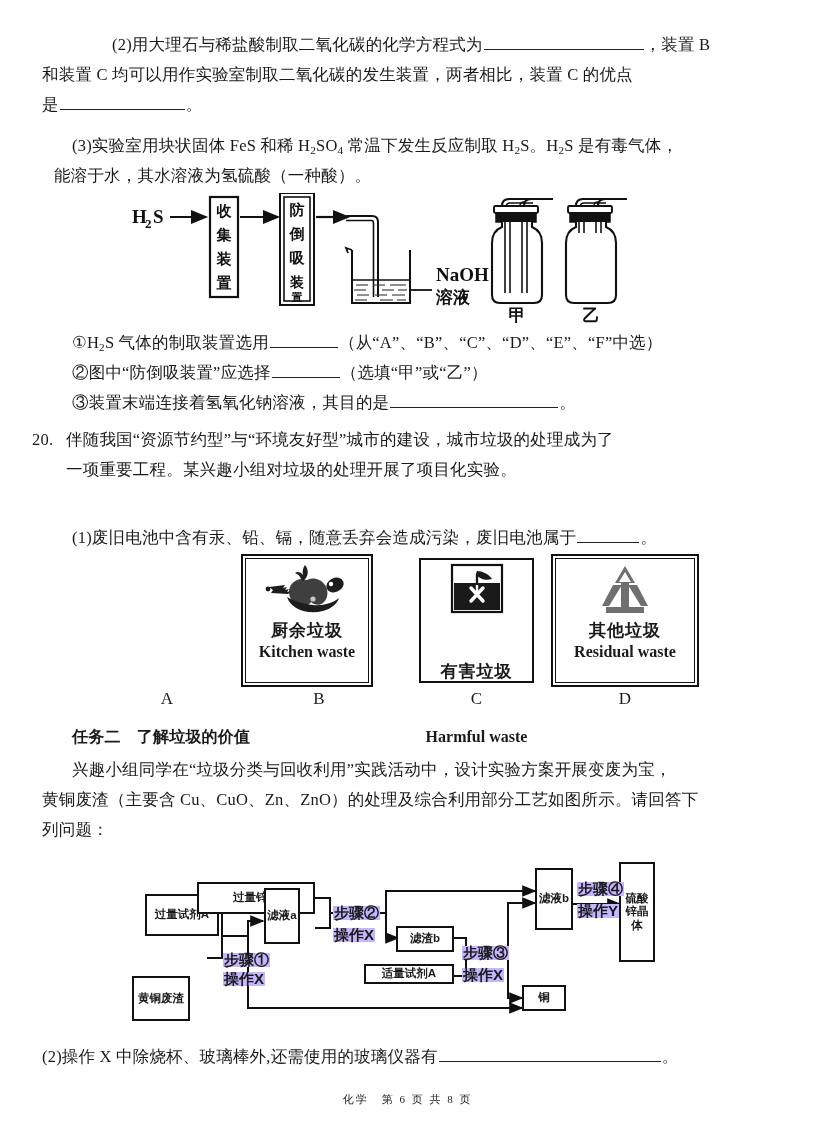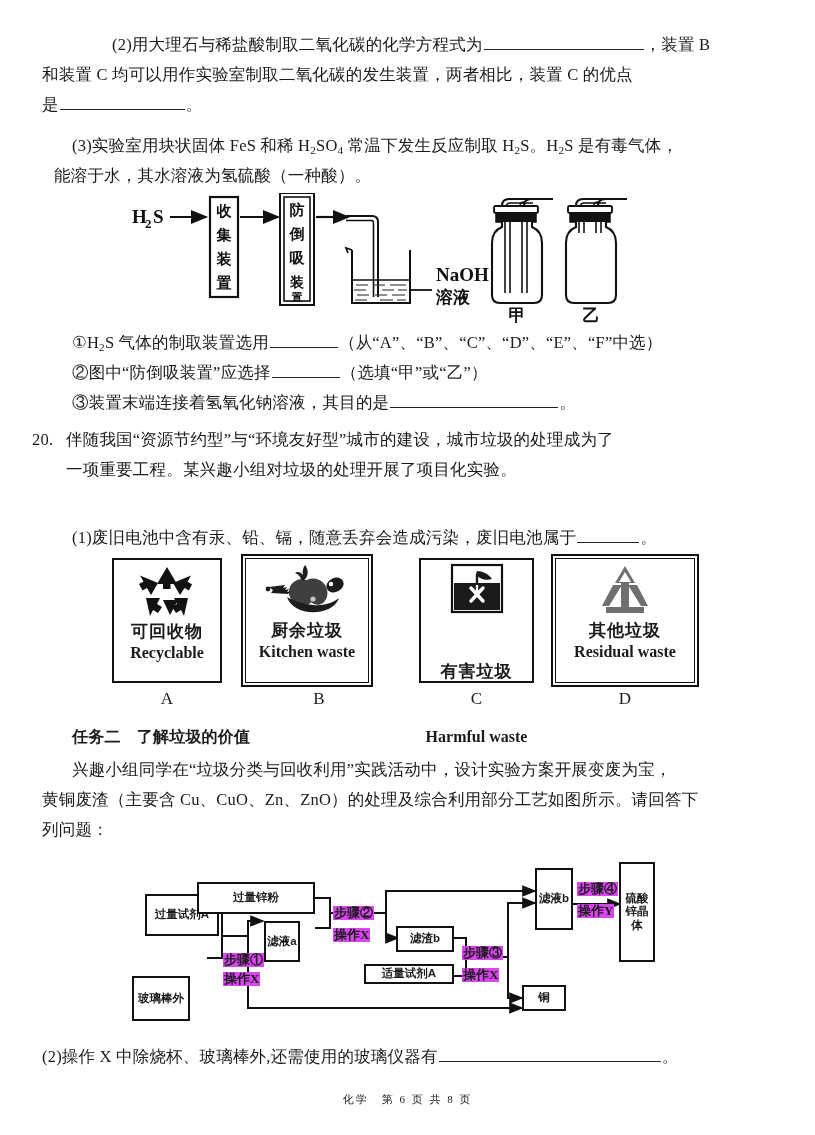--- a/index.html
+++ b/index.html
@@ -97,26 +97,26 @@
     line-height: 13.5px;
     display: flex;
     align-items: center;
     justify-content: center;
     text-align: center;
     letter-spacing: 0px;
     padding: 1px;
   }
   .flabel {
     position: absolute;
-    font-family: Liberation Serif, serif;
+    font-family: Liberation Sans, sans-serif;
     font-weight: bold;
-    font-size: 13px;
+    font-size: 15px;
     line-height: 14px;
     white-space: nowrap;
-    background: #d946ef;
+    background: #c4b5fd;
     padding: 0 1px;
   }
 
   
   .footer {
     position: absolute;
     left: 0; right: 0;
     top: 1092px;
     text-align: center;
     font-size: 11px;
@@ -254,36 +254,20 @@
   <div class="txt" style="left:66px; top:425px;">伴随我国“资源节约型”与“环境友好型”城市的建设，城市垃圾的处理成为了</div>
   <div class="txt" style="left:66px; top:455px;">一项重要工程。某兴趣小组对垃圾的处理开展了项目化实验。</div>
 
 
   <div class="txt" style="left:72px; top:523px;">
     <span>(1)废旧电池中含有汞、铅、镉，随意丢弃会造成污染，废旧电池属于</span><span class="blank" style="width:62px;"></span><span>。</span>
   </div>
 
   <div class="cards">
 
-    <div class="card" style="left:0px; width:110px;">
-      <div class="card-icon">
-        <svg width="58" height="54" viewBox="0 0 58 54" xmlns="http://www.w3.org/2000/svg">
-          <g fill="#111">
-            <path d="M29 3 L39 20 L32.5 20 L32.5 25 L25 25 L25 20 L19 20 Z"></path>
-            <path d="M20 19 L13 31 L9 24 L4.5 26.5 L1 20 L5.5 17.5 L2 11.5 Z"></path>
-            <path d="M38 19 L45 31 L49.5 24 L54 26.5 L57 20.2 L52.5 17.7 L56 11.5 Z" transform="translate(-3,0)"></path>
-            <path d="M8 34 L22 34 L19 40 L24 43 L20 49 L15 46 L12 52 Z"></path>
-            <path d="M50 34 L36 34 L39 40 L34 43 L38 49 L43 46 L46 52 Z"></path>
-            <path d="M25 36 L40 36 L32 51 Z"></path>
-          </g>
-        </svg>
-      </div>
-      <div class="card-cn">可回收物</div>
-      <div class="card-en">Recyclable</div>
-    </div>
     <div class="card-letter" style="left:0px; width:110px;">A</div>
 
     <div class="card thin" style="left:133px; width:124px;">
       <div class="card-icon">
         <svg width="92" height="54" viewBox="0 0 92 54" xmlns="http://www.w3.org/2000/svg">
           <g fill="#1d1d1d">
 
             <path d="M44 2 C42 5 41 8 42 12 C40 9 36 8 34 10 C37 11 39 13 40 16 L42 18 L45 15 C47 12 48 7 44 2 Z"></path>
             <path d="M40 16 C33 17 28 22 28 29 C28 36 33 42 40 43 C44 44 48 42 50 39 C53 42 58 43 62 40 C67 36 68 28 64 22 C60 16 52 14 46 17 Z" opacity="0.85"></path>
 
@@ -369,23 +353,23 @@
 
       <path d="M322 80 L336 80 L336 118 L322 118" fill="none" stroke="#111" stroke-width="2"></path>
 
       <path d="M336 99 L378 99 L378 45 L405 45" fill="none" stroke="#111" stroke-width="2" marker-end="url(#fa)"></path>
       <path d="M378 99 L378 140 L392 140" fill="none" stroke="#111" stroke-width="2" marker-end="url(#fa)"></path>
 
       <path d="M443 46 L490 46" fill="none" stroke="#111" stroke-width="2" marker-end="url(#fa)"></path>
     </svg>
 
     <div class="fbox" style="left:15px;  top:36px;  width:74px; height:42px;">过量试剂A</div>
-    <div class="fbox" style="left:2px;  top:118px; width:58px; height:45px;">玻璃棒外</div>
+    <div class="fbox" style="left:2px;  top:118px; width:58px; height:45px;">黄铜废渣</div>
     <div class="fbox" style="left:67px; top:24px;  width:118px;height:32px;">过量锌粉</div>
-    <div class="fbox" style="left:134px;top:63px;  width:36px; height:41px;">滤液a</div>
+    <div class="fbox" style="left:134px;top:30px;  width:36px; height:56px;">滤液a</div>
     <div class="fbox" style="left:266px;top:68px;  width:58px; height:26px;">滤渣b</div>
     <div class="fbox" style="left:234px;top:106px; width:90px; height:20px;">适量试剂A</div>
     <div class="fbox" style="left:405px;top:10px;  width:38px; height:62px;">滤液b</div>
     <div class="fbox" style="left:392px;top:127px; width:44px; height:26px;">铜</div>
     <div class="fbox" style="left:489px;top:4px;   width:36px; height:100px;">硫酸锌晶体</div>
 
     <div class="flabel" style="left:93px; top:95px;">步骤①</div>
     <div class="flabel" style="left:93px; top:114px;">操作X</div>
 
     <div class="flabel" style="left:203px; top:48px;">步骤②</div>

